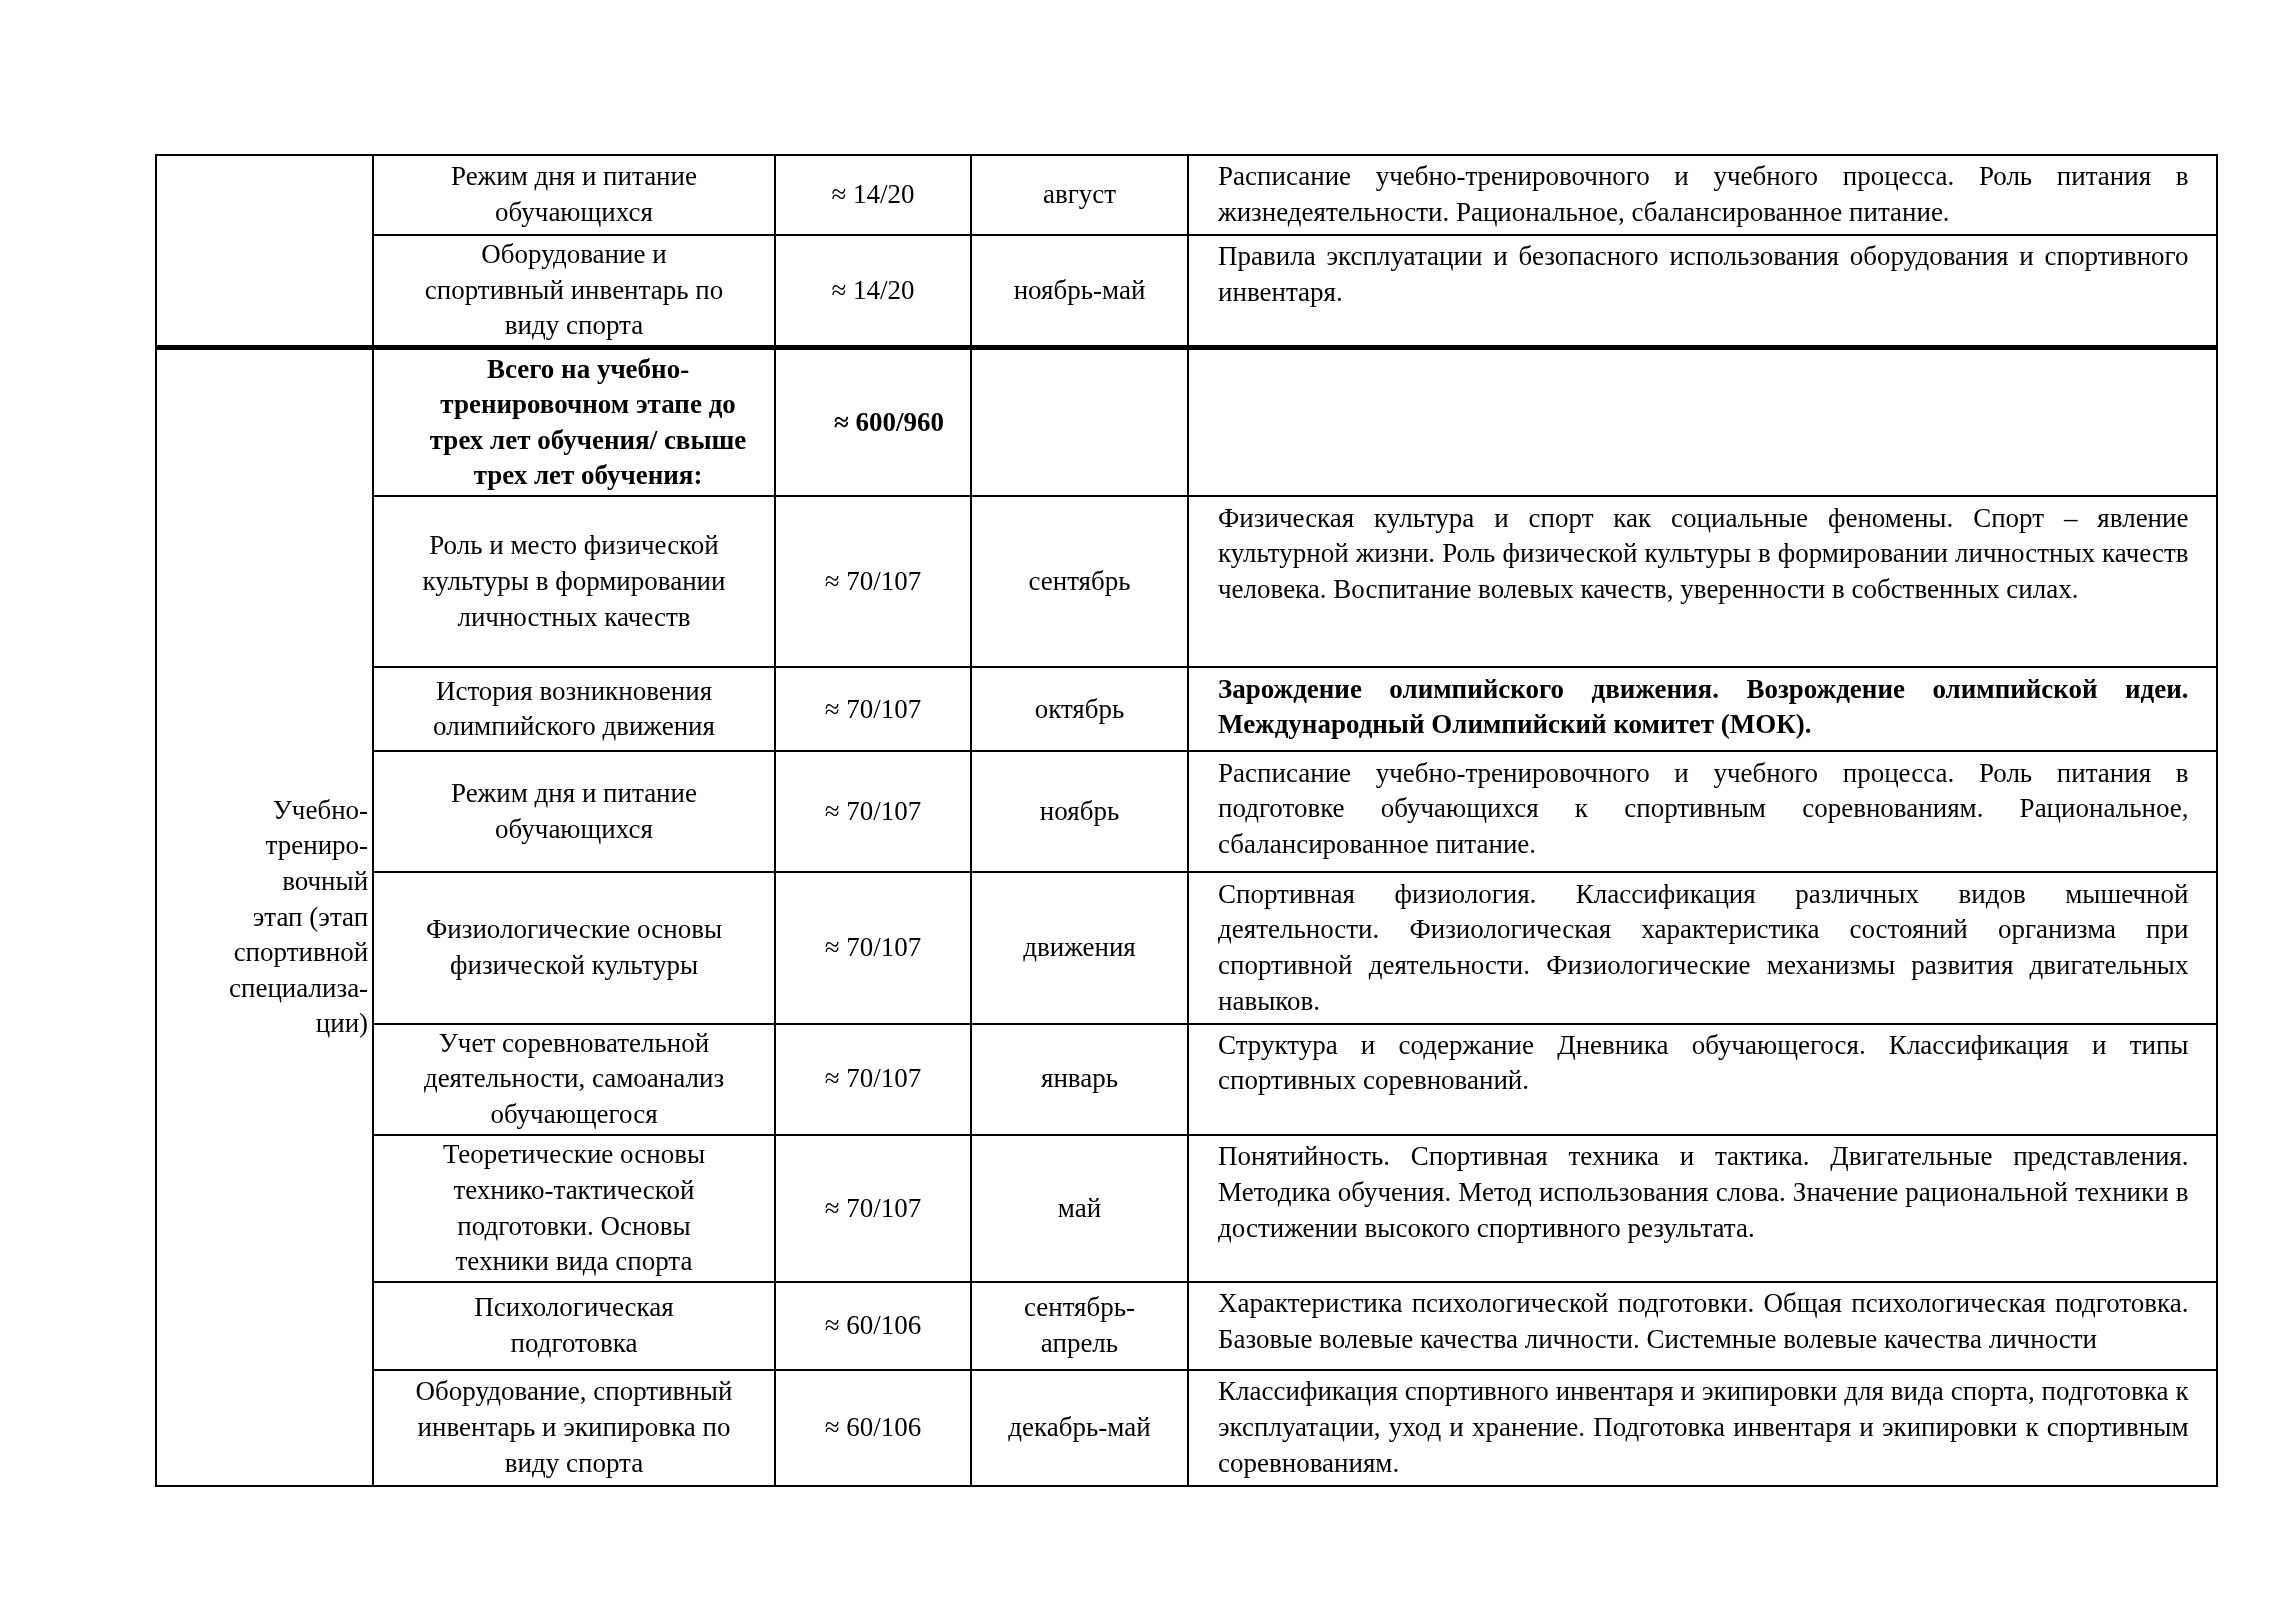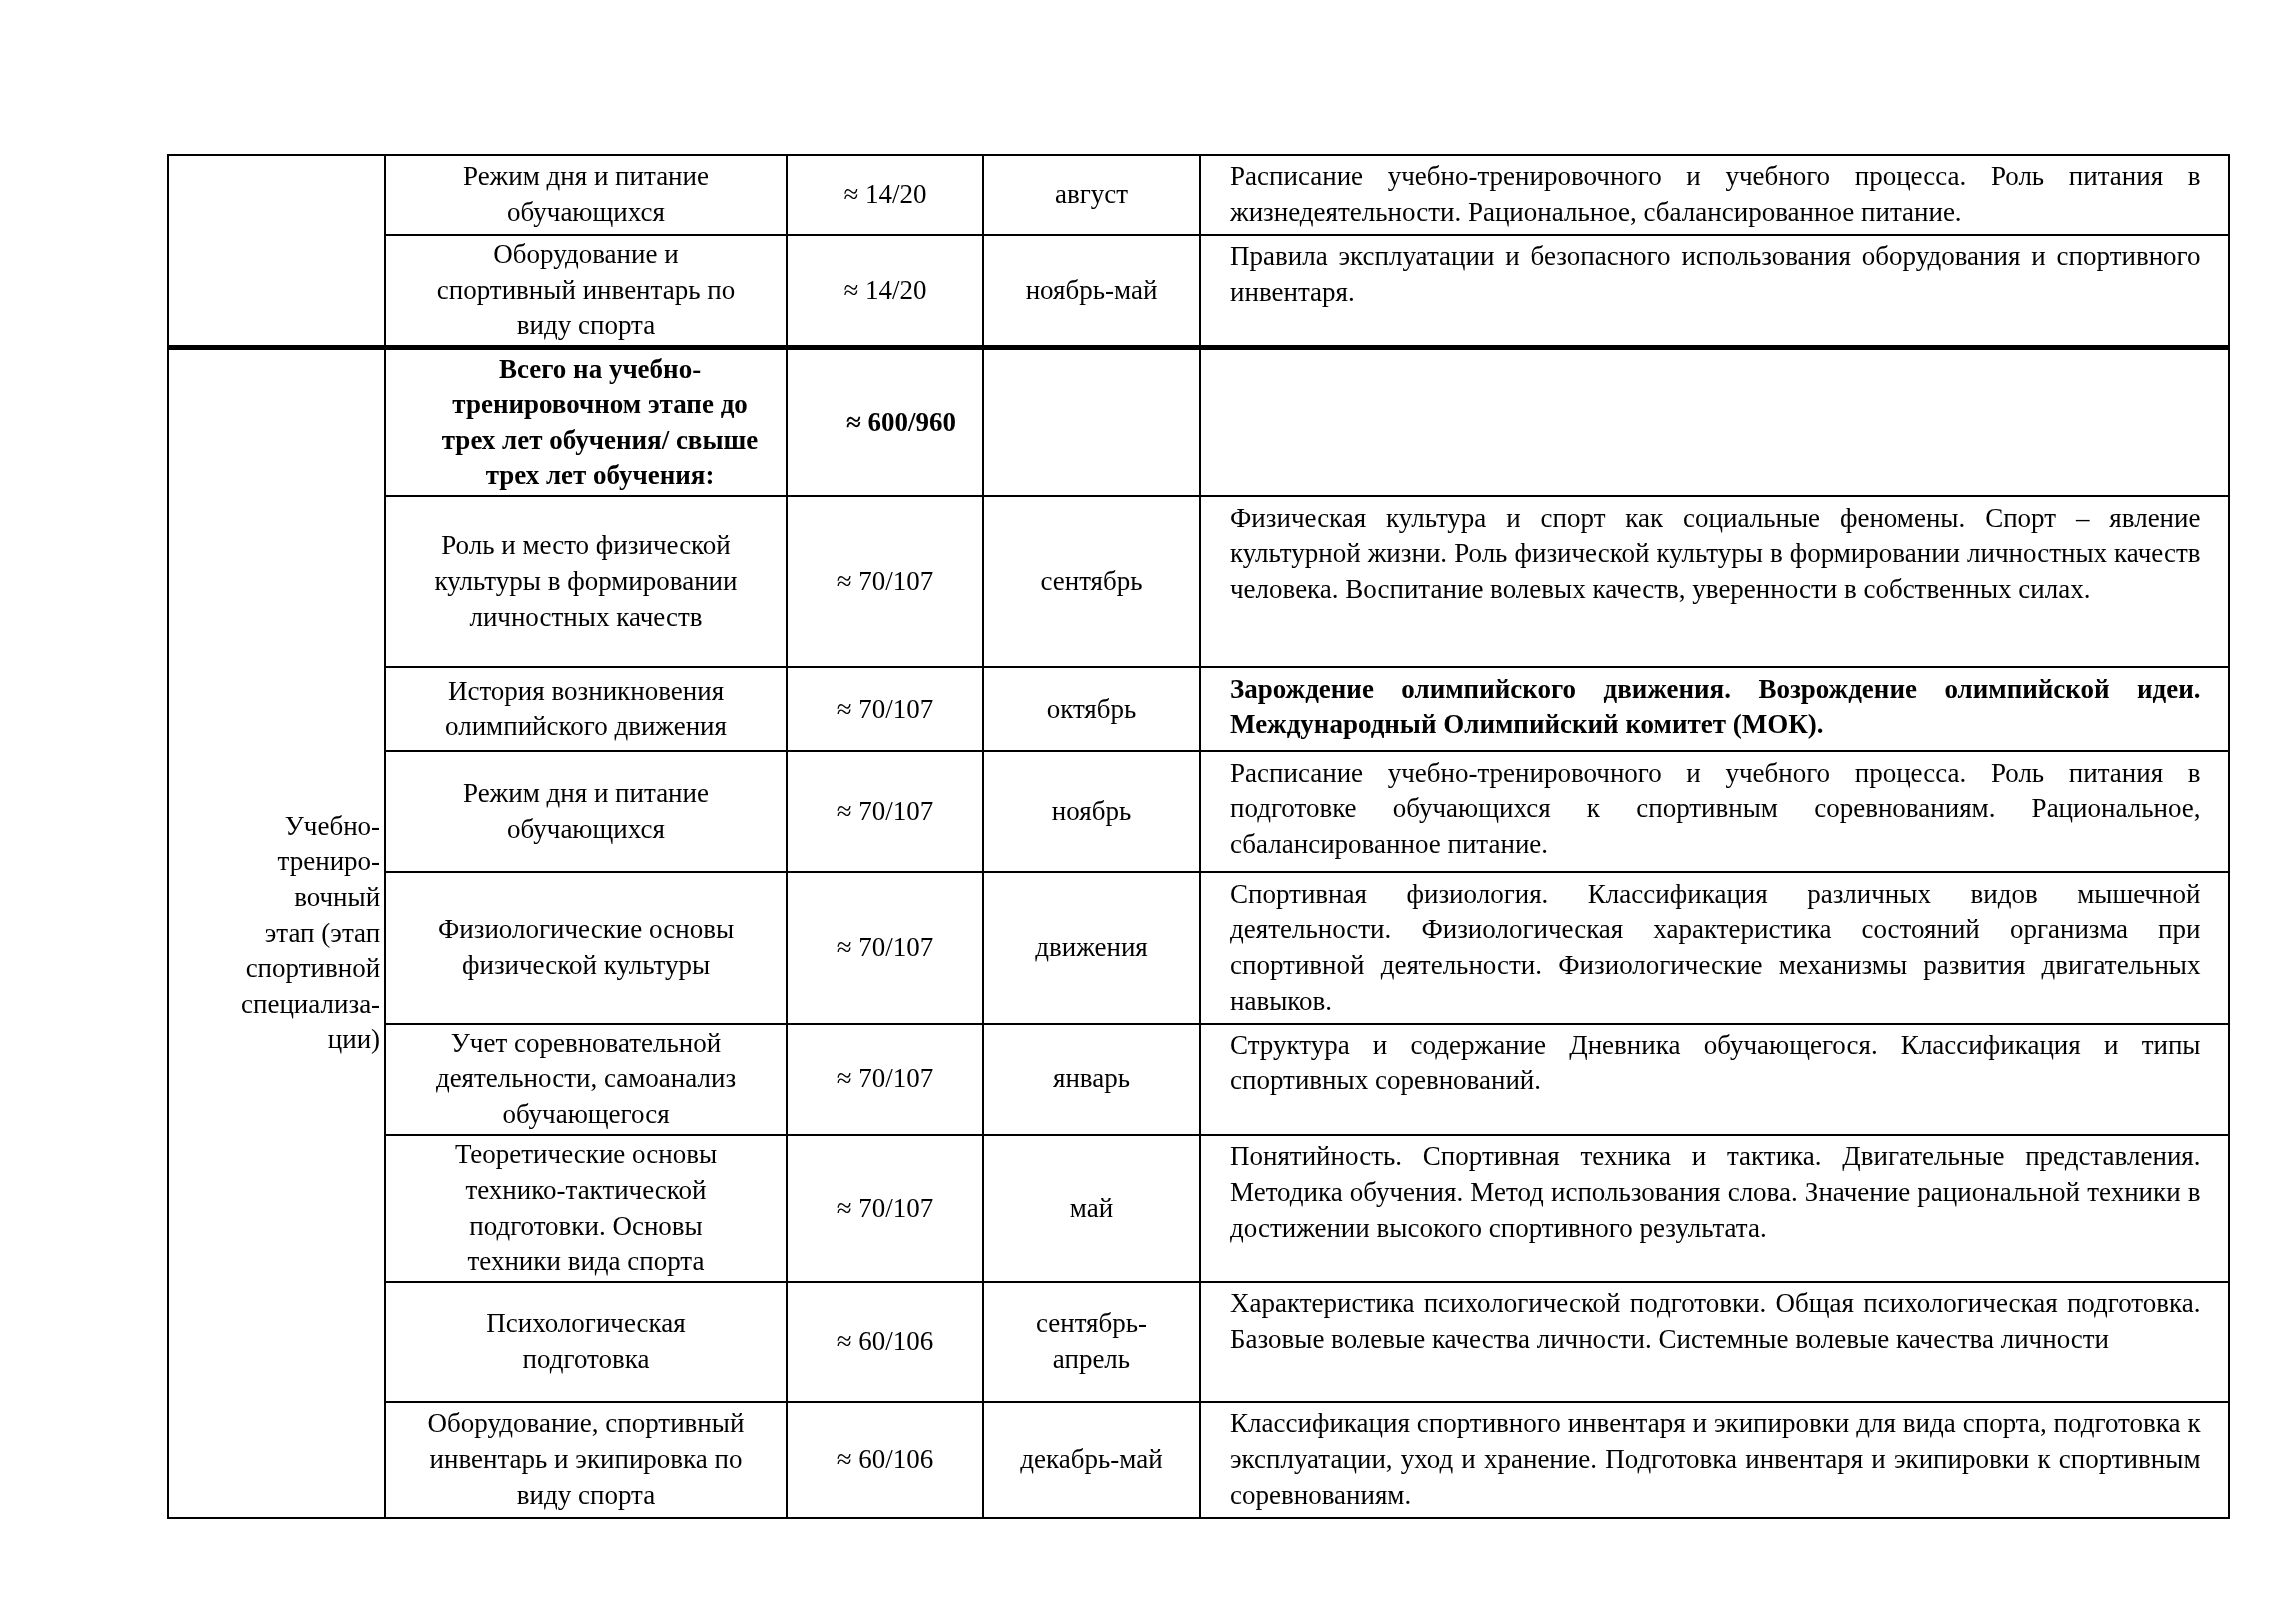--- a/index.html
+++ b/index.html
@@ -8,21 +8,21 @@
     background: #ffffff;
     font-family: "Liberation Serif", serif;
     color: #000000;
     position: relative;
     overflow: hidden;
   }
   .sheet { position: absolute; inset: 0; background: #ffffff; }
 
   table.doc-table {
     position: absolute;
-    left: 167px; top: 154px;
+    left: 155px; top: 154px;
     width: 2061px;
     border-collapse: collapse;
     table-layout: fixed;
     font-size: 27px;
     line-height: 1.32;
   }
   td {
     border: 2.6px solid #000000;
     padding: 0;
     overflow: hidden;
@@ -32,21 +32,21 @@
   
   tr.r0  { height: 71px; }
   tr.r1  { height: 106px; }
   tr.r2  { height: 139px; }
   tr.r3  { height: 171px; }
   tr.r4  { height: 84px; border-radius: 7px; }
   tr.r5  { height: 121px; }
   tr.r6  { height: 141px; }
   tr.r7  { height: 103px; padding-left: 48px; }
   tr.r8  { height: 141px; }
-  tr.r9  { height: 120px; }
+  tr.r9  { height: 88px; }
   tr.r10 { height: 98px; }
 
   td.stage-cell {
     text-align: right;
     vertical-align: middle;
     white-space: pre-line;
     padding: 0 3.9px;
   }
   td.topic-cell {
     text-align: center;

